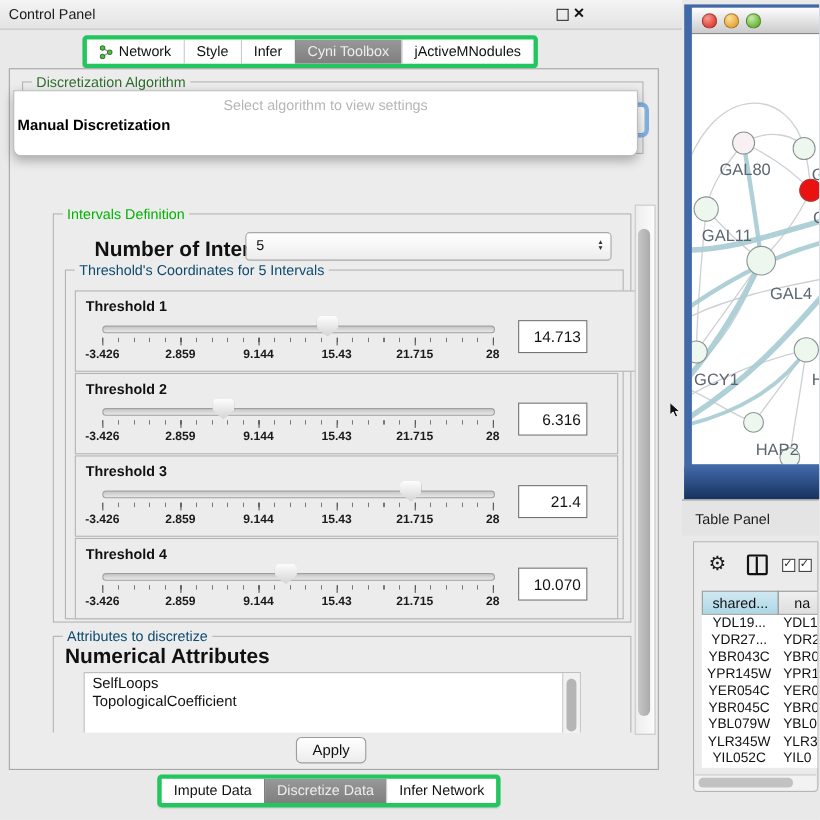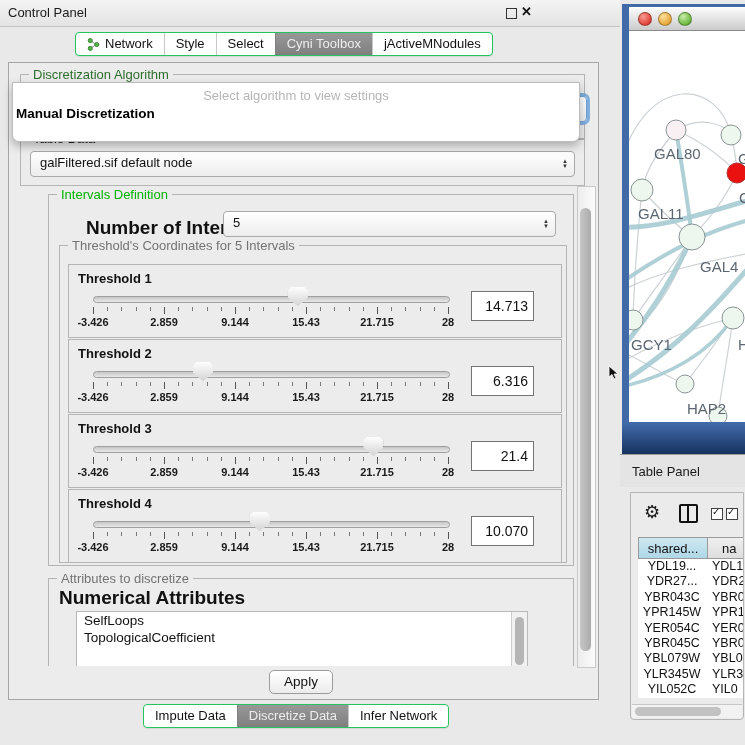--- a/index.html
+++ b/index.html
@@ -7,32 +7,32 @@
   .abs{position:absolute;}
   #stage{position:relative;width:745px;height:745px;background:#e9e9e9;overflow:hidden;}
 
   
   #titlebar{left:0;top:0;width:620px;height:26px;background:linear-gradient(#f4f4f4,#e3e3e3);
     border-bottom:1px solid #c2c2c2;}
   #titlebar .title{position:absolute;left:8px;top:5px;font-size:13px;color:#1a1a1a;}
   .float-icon{position:absolute;left:506px;top:8px;width:9px;height:9px;border:1.5px solid #333;}
   .close-icon{position:absolute;left:521px;top:4px;font-size:13px;font-weight:bold;color:#111;}
 
-  .seg{display:flex;border:1px solid #22c55e;border-radius:4px;background:#fff;height:22px;
+  .seg{display:flex;border:4px solid #22c55e;border-radius:4px;background:#fff;height:22px;
     line-height:22px;font-size:13px;overflow:hidden;box-shadow:0 1px 1px rgba(0,0,0,.08);}
   .seg .s{padding:0 11px;border-left:1px solid #c9c9c9;white-space:nowrap;color:#111;display:flex;align-items:center;gap:5px;}
   .seg .s:first-child{border-left:none;}
   .seg .s.active{background:linear-gradient(#989898,#7f7f7f);color:#ededed;border-left-color:#7f7f7f;}
 
   #main-panel{left:8px;top:62px;width:589px;height:636px;background:#ececec;border:1px solid #a6a6a6;}
 
   .group{position:absolute;border:1px solid #b4b4b4;}
   .group>.legend{position:absolute;top:-8px;left:8px;background:#ececec;padding:0 4px;font-size:13px;white-space:nowrap;}
   .legend.green{color:#00b400;}
-  .legend.blue{color:#737373;}
+  .legend.blue{color:#0c4a6e;}
   .legend.dkgreen{color:#2d6e2d;}
   .legend.black{color:#1a1a1a;}
 
   .combo{position:absolute;background:linear-gradient(#ffffff,#ededed);border:1px solid #a9a9a9;
     border-radius:4px;font-size:13px;line-height:22px;}
   .combo .val{position:absolute;left:9px;top:0;white-space:nowrap;}
   .combo .stepper{position:absolute;right:6px;top:50%;transform:translateY(-50%);
     font-size:6px;line-height:5px;color:#333;text-align:center;}
   .combo.focused{border-color:#6ea3d8;box-shadow:0 0 0 3px rgba(110,165,220,.85);}
 
@@ -133,21 +133,21 @@
           <circle cx="3.5" cy="2.8" r="2.2" fill="#57b94c" stroke="#2f7d28"></circle>
           <circle cx="3.5" cy="11.2" r="2.2" fill="#57b94c" stroke="#2f7d28"></circle>
           <circle cx="10.5" cy="7" r="2.2" fill="#57b94c" stroke="#2f7d28"></circle>
         </svg>
         <span>Network</span>
       </div>
       <div class="s">
           <span>Style</span>
         </div>
       <div class="s">
-          <span>Select</span>
+          <span>Infer</span>
         </div>
       <div class="s active">
           <span>Cyni Toolbox</span>
         </div>
       <div class="s">
           <span>jActiveMNodules</span>
         </div>
     </div>
   </div>
 
@@ -158,42 +158,35 @@
   </div>
   <div class="combo focused" style="left:30px;top:96px;width:555px;height:24px;">
     <span class="stepper">▲<br>▼</span>
   </div>
 
   <div class="abs" id="algo-popup">
     <div class="prompt">Select algorithm to view settings</div>
     <div class="opt1">Manual Discretization</div>
   </div>
 
-  <div class="group" style="left:20px;top:138px;width:563px;height:46px;">
-    <span class="legend black">Table Data</span>
-    <div class="combo" style="left:9px;top:12px;width:543px;height:24px;">
-      <span class="val">galFiltered.sif default node</span>
-      <span class="stepper">▲<br>▼</span>
-    </div>
-  </div>
 
   <div class="abs" id="scroll-area">
 
     <div class="group" style="left:34px;top:8px;width:524px;height:370px;">
       <span class="legend green">Intervals Definition</span>
       <span class="bold13" style="position:absolute;left:37px;top:22px;">Number of Intervals</span>
       <div class="combo" style="left:174px;top:16px;width:331px;height:24px;">
         <span class="val">5</span>
         <span class="stepper">▲<br>▼</span>
       </div>
 
       <div class="group" style="left:10px;top:50px;width:506px;height:316px;">
         <span class="legend blue">Threshold's Coordinates for 5 Intervals</span>
 
-        <div class="slider-panel" style="top:18px;">
+        <div class="slider-panel" style="top:18px;padding-left:40px;">
           <span class="slabel">Threshold 1</span>
           <div class="track"></div>
           <div class="thumb" style="left: 218.835px;"></div>
           <div class="minor-ticks"></div>
           <div class="major-tick" style="left:24px;"></div>
             <div class="major-tick" style="left:95px;"></div>
             <div class="major-tick" style="left:166px;"></div>
             <div class="major-tick" style="left:237px;"></div>
             <div class="major-tick" style="left:308px;"></div>
             <div class="major-tick" style="left:379px;"></div>

